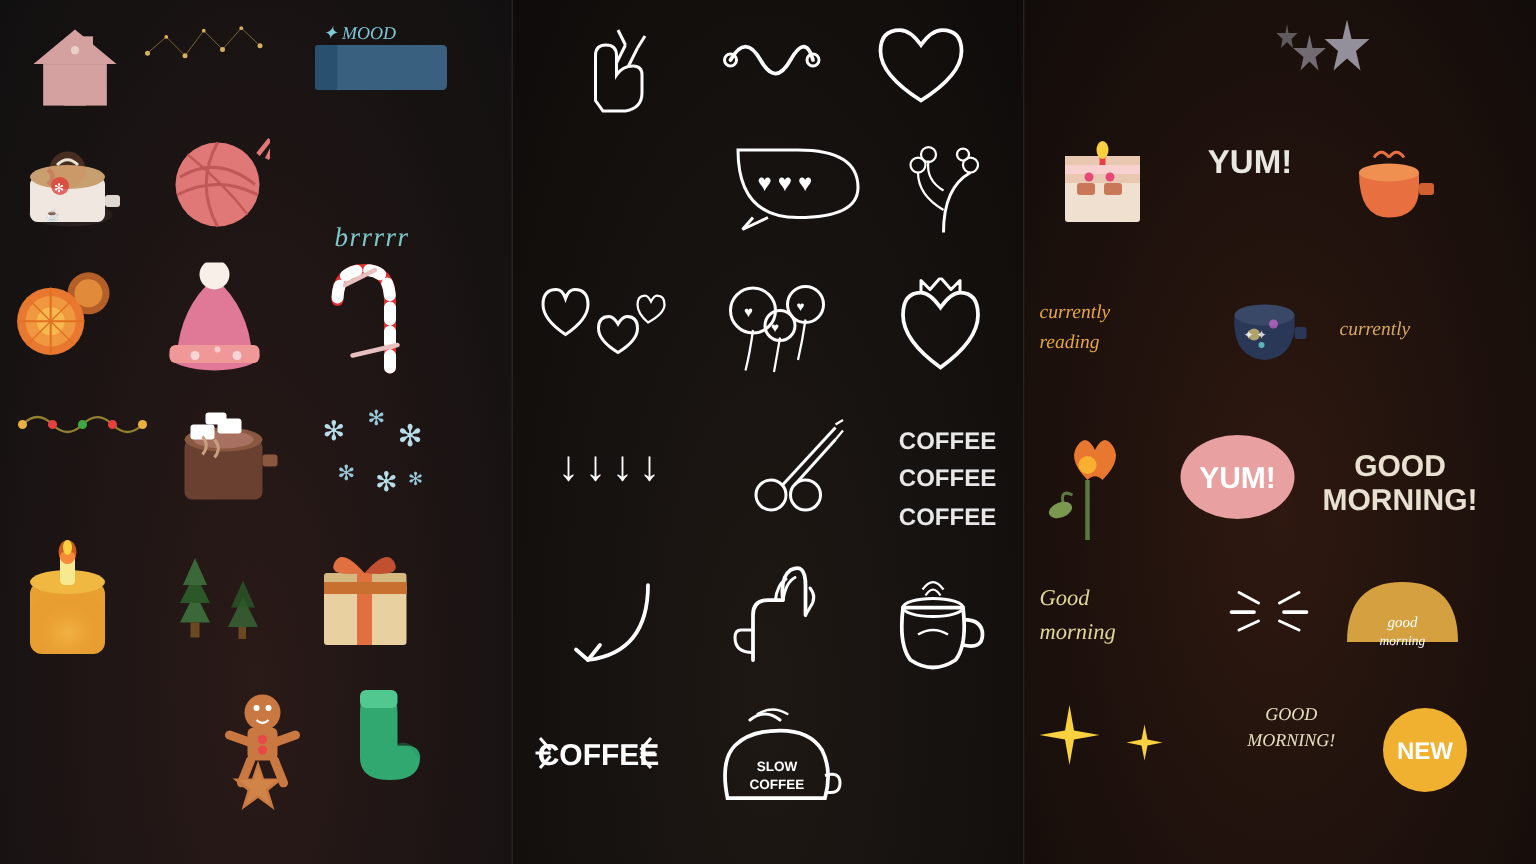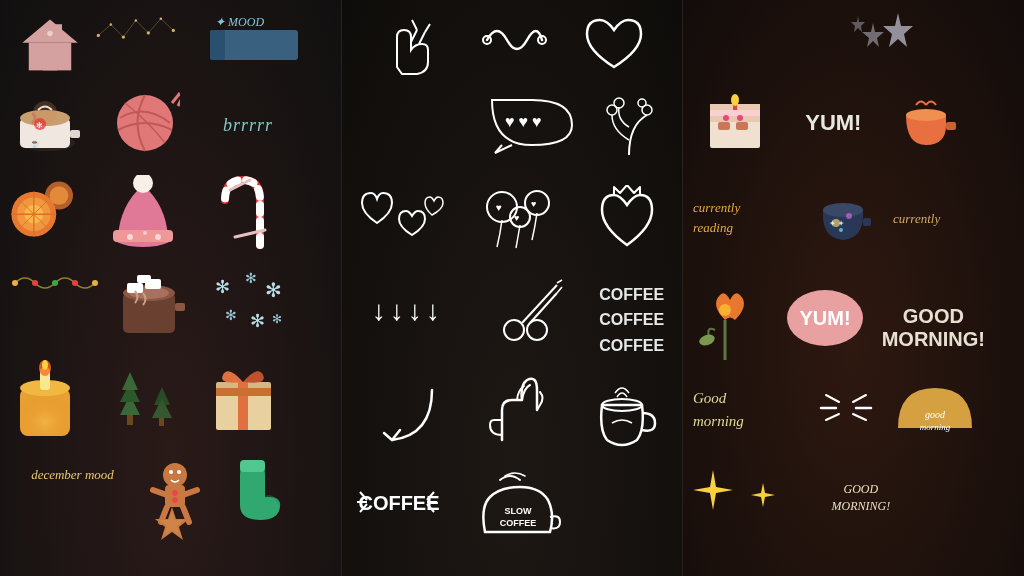--- a/index.html
+++ b/index.html
@@ -26,21 +26,21 @@
     }
 
     .panel-left { background: radial-gradient(ellipse at 50% 80%, #2a1a18 0%, #111010 100%); }
     .panel-mid { background: radial-gradient(ellipse at 50% 80%, #1e1814 0%, #0e0c0a 100%); border-left: 1px solid #2a2020; border-right: 1px solid #2a2020; }
     .panel-right { background: radial-gradient(ellipse at 50% 60%, #2e1810 0%, #120c0a 100%); }
 
     
     .sticker {
       position: absolute;
       display: flex;
-      align-items: center;
+      align-items: flex-start;
       justify-content: center;
       text-align: center;
     }
 
     
     .house { top: 15px; left: 15px; width: 70px; height: 60px; }
     .house-svg rect, .house-svg polygon { fill: #d4a0a0; stroke: none; }
 
     .stars-deco { top: 10px; left: 90px; width: 100px; height: 50px; color: #d4b060; font-size: 22px; }
 
@@ -182,21 +182,21 @@
         <path d="M10 30 Q35 15 60 35" stroke="#c05858" stroke-width="2" fill="none"></path>
         <path d="M8 42 Q35 28 62 42" stroke="#c05858" stroke-width="2" fill="none"></path>
         <path d="M35 7 Q20 35 35 63" stroke="#c05858" stroke-width="2" fill="none"></path>
         <path d="M15 15 Q40 35 55 55" stroke="#c05858" stroke-width="1.5" fill="none"></path>
         <line x1="62" y1="15" x2="70" y2="5" stroke="#e07878" stroke-width="3"></line>
         <line x1="68" y1="18" x2="73" y2="8" stroke="#e07878" stroke-width="3"></line>
       </svg>
     </div>
 
     <div class="sticker brrr-text">
-      <span style="color:#7ec8c8;font-size:18px;letter-spacing:1px;">brrrrr</span>
+      <span style="color:#7ec8c8;font-size:18px;letter-spacing:1px;margin-top:48px;">brrrrr</span>
     </div>
 
     <div class="sticker orange-slices">
       <svg viewBox="0 0 80 75">
         <circle cx="28" cy="42" r="24" fill="#e87830"></circle>
         <circle cx="28" cy="42" r="18" fill="#f09840"></circle>
         <circle cx="28" cy="42" r="10" fill="#f8b850"></circle>
         <line x1="28" y1="18" x2="28" y2="66" stroke="#e07020" stroke-width="1.5"></line>
         <line x1="4" y1="42" x2="52" y2="42" stroke="#e07020" stroke-width="1.5"></line>
         <line x1="11" y1="25" x2="45" y2="59" stroke="#e07020" stroke-width="1"></line>
@@ -296,23 +296,20 @@
       <svg viewBox="0 0 75 75">
         <rect x="8" y="30" width="55" height="40" rx="2" fill="#e8d0a0"></rect>
         <rect x="8" y="22" width="55" height="12" rx="2" fill="#d4b880"></rect>
         <rect x="30" y="22" width="10" height="48" fill="#e07040"></rect>
         <rect x="8" y="28" width="55" height="8" fill="#c87030"></rect>
         <path d="M35 22 Q20 5 15 15 Q10 25 35 22" fill="#e07040"></path>
         <path d="M35 22 Q50 5 55 15 Q60 25 35 22" fill="#c05030"></path>
       </svg>
     </div>
 
-    <div class="sticker dec-mood">
-      <span style="color:#e8c870;font-style:italic;font-size:13px;">december mood</span>
-    </div>
 
     <div class="sticker gingerbread">
       <svg viewBox="0 0 60 65">
         <circle cx="30" cy="15" r="12" fill="#c87840"></circle>
         <rect x="20" y="25" width="20" height="22" rx="4" fill="#c87840"></rect>
         <line x1="8" y1="30" x2="22" y2="35" stroke="#c87840" stroke-width="6" stroke-linecap="round"></line>
         <line x1="38" y1="35" x2="52" y2="30" stroke="#c87840" stroke-width="6" stroke-linecap="round"></line>
         <line x1="22" y1="47" x2="16" y2="62" stroke="#c87840" stroke-width="6" stroke-linecap="round"></line>
         <line x1="38" y1="47" x2="44" y2="62" stroke="#c87840" stroke-width="6" stroke-linecap="round"></line>
         <circle cx="26" cy="12" r="2" fill="white"></circle>
@@ -608,16 +605,22 @@
       <svg viewBox="0 0 110 65">
         <path d="M25 5 L28 22 L45 25 L28 28 L25 45 L22 28 L5 25 L22 22 Z" fill="#f8d040"></path>
         <path d="M75 18 L77 28 L87 30 L77 32 L75 42 L73 32 L63 30 L73 28 Z" fill="#f8d040"></path>
       </svg>
     </div>
 
     <div class="sticker good-morning2">
       <div style="color:#e8e0c0;font-style:italic;font-size:12px;line-height:1.4;text-align:center;font-family:cursive;">GOOD<br>MORNING!</div>
     </div>
 
+    <div class="sticker new-badge">
+      <svg viewBox="0 0 65 65">
+        <circle cx="32" cy="32" r="28" fill="#f0b030"></circle>
+        <text x="32" y="38" text-anchor="middle" font-size="16" fill="white" font-weight="bold" font-family="sans-serif">NEW</text>
+      </svg>
+    </div>
 
   </div>
 
 </div>
 
 </body></html>

